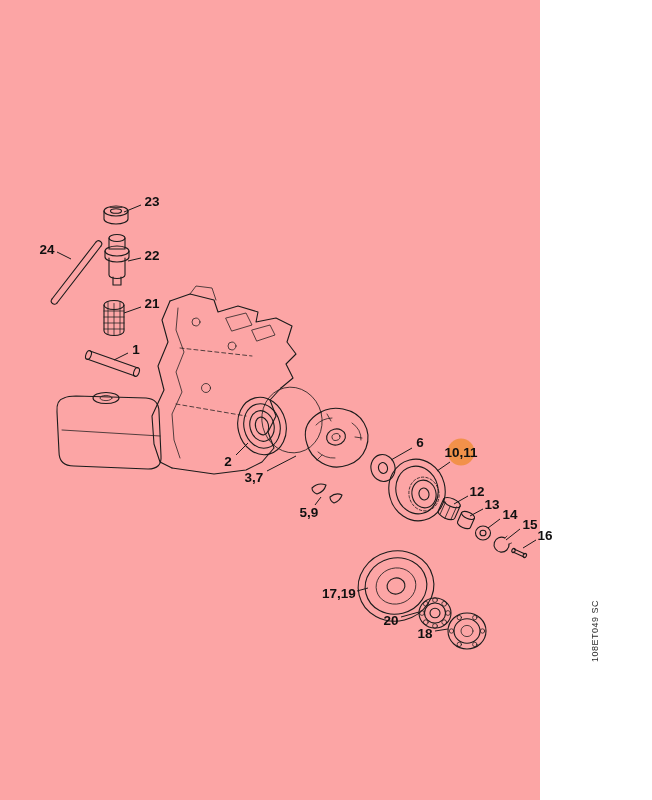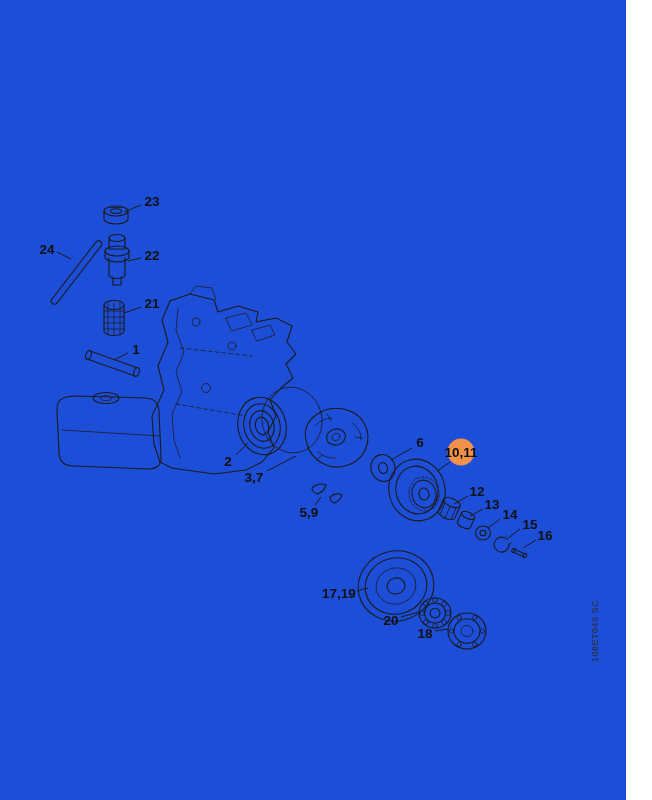--- a/index.html
+++ b/index.html
@@ -1,17 +1,17 @@
 <!DOCTYPE html>
 <html><head>
 <meta charset="utf-8">
 <style>
   html,body{margin:0;padding:0;background:#ffffff;}
   body{width:652px;height:800px;overflow:hidden;font-family:"Liberation Sans",sans-serif;}
-  .stage{position:relative;width:626px;height:800px;background:#1d4ed8;text-align:center;}
+  .stage{position:relative;width:540px;height:800px;background:#fca5a5;text-align:center;}
   svg{display:block;}
   .art{stroke:#1b1b1b;stroke-width:1.1;fill:none;stroke-linecap:round;stroke-linejoin:round;}
   .thin{stroke-width:0.75;}
   .part-label{font-family:"Liberation Sans",sans-serif;font-weight:bold;font-size:13.5px;fill:#101010;cursor:pointer;}
   .watermark{font-family:"Liberation Sans",sans-serif;font-size:9px;fill:#2c2c2c;letter-spacing:0.5px;}
 </style>
 </head>
 <body>
 
 <div class="stage">

